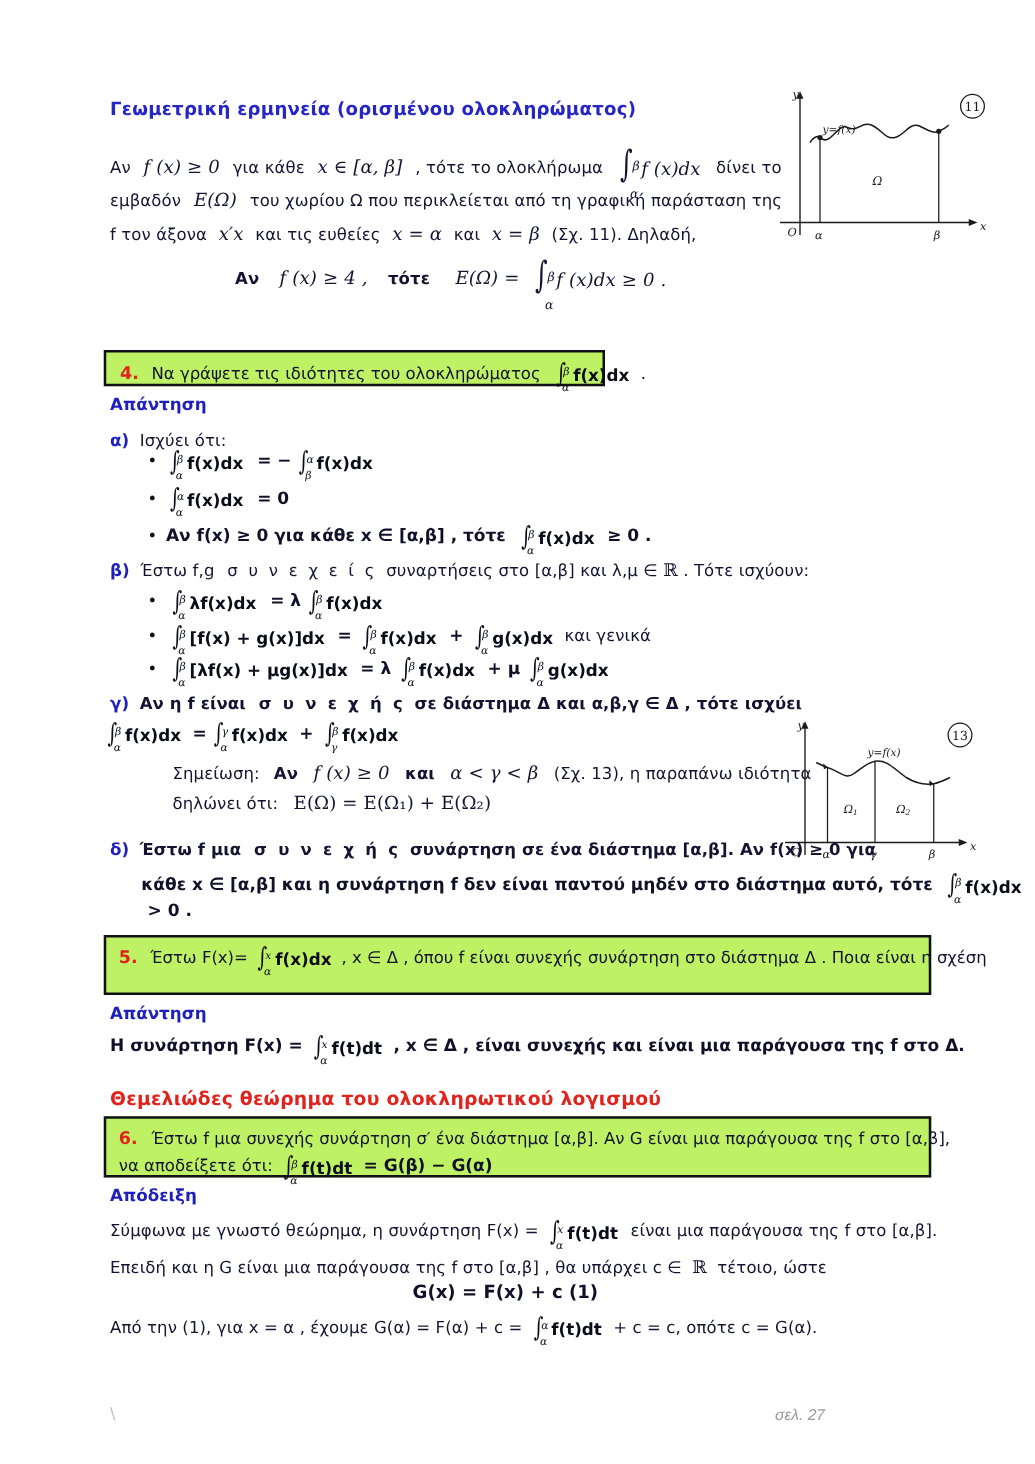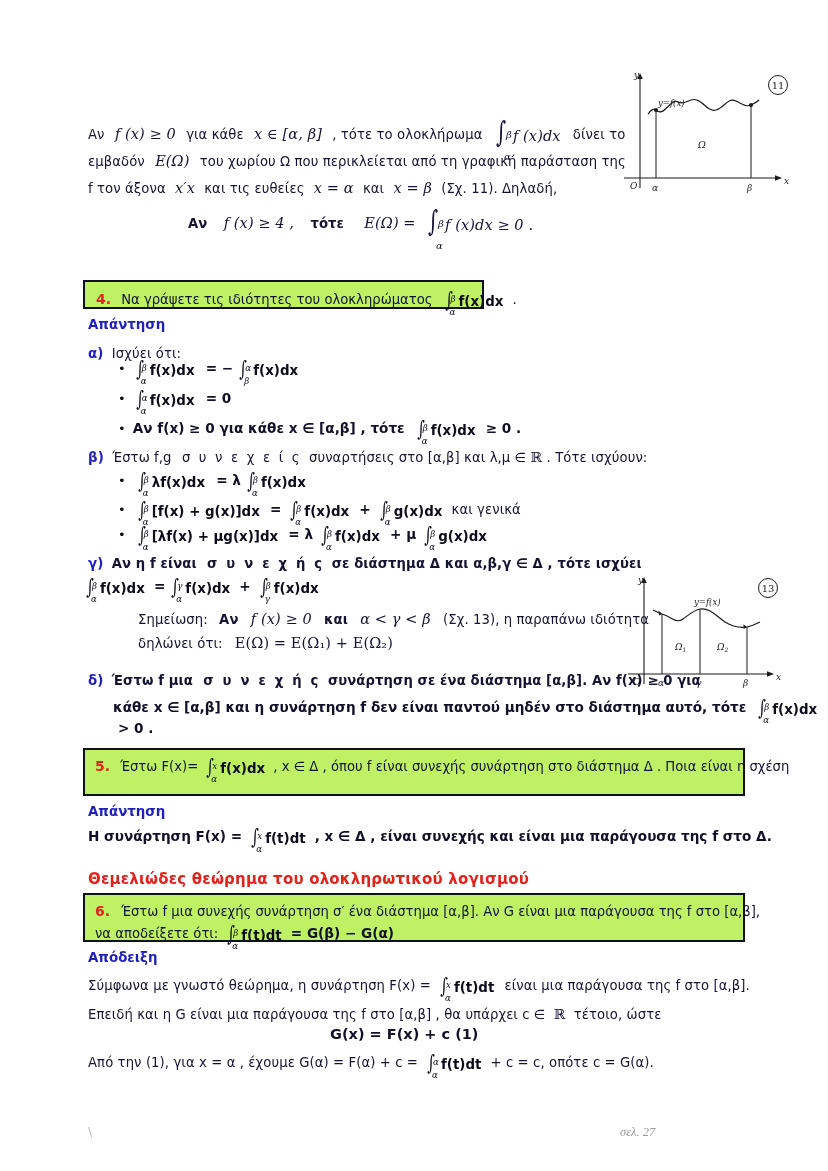--- a/index.html
+++ b/index.html
@@ -160,36 +160,37 @@
   }
   .spaced { letter-spacing: 2.2px; }
 
   
   .fig { position: absolute; }
   .fig svg { display: block; }
 
   
   .footer-page {
     position: absolute;
-    font-family: Liberation Serif, serif;
+    font-family: Liberation Sans, sans-serif;
     font-style: italic;
     font-size: 12.5px;
     color: #9a9a9a;
   }
   .footer-mark {
     position: absolute;
     font-size: 13px;
     color: #bdbdbd;
   }
 </style>
 </head>
 <body>
 
 <div class="page">
 
+  <div class="blk h-blue" style="left:88px; top:80px;">Γεωμετρική ερμηνεία (ορισμένου ολοκληρώματος)</div>
 
   <div class="blk txt" style="left:88px; top:118px;">
     <span>Αν</span>
     <span class="mathit" style="margin:0 6px;">f (x) ≥ 0</span>
     <span>για κάθε</span>
     <span class="mathit" style="margin:0 6px;">x ∈ [α, β]</span>
     <span>, τότε το ολοκλήρωμα</span>
     <span class="intg intg-big" style="margin:0 2px 0 7px;">
       <span class="sym">∫</span><span class="lim"><span class="up">β</span><span class="lo">α</span></span><span class="intg-body-serif">f (x)dx</span>
     </span>

